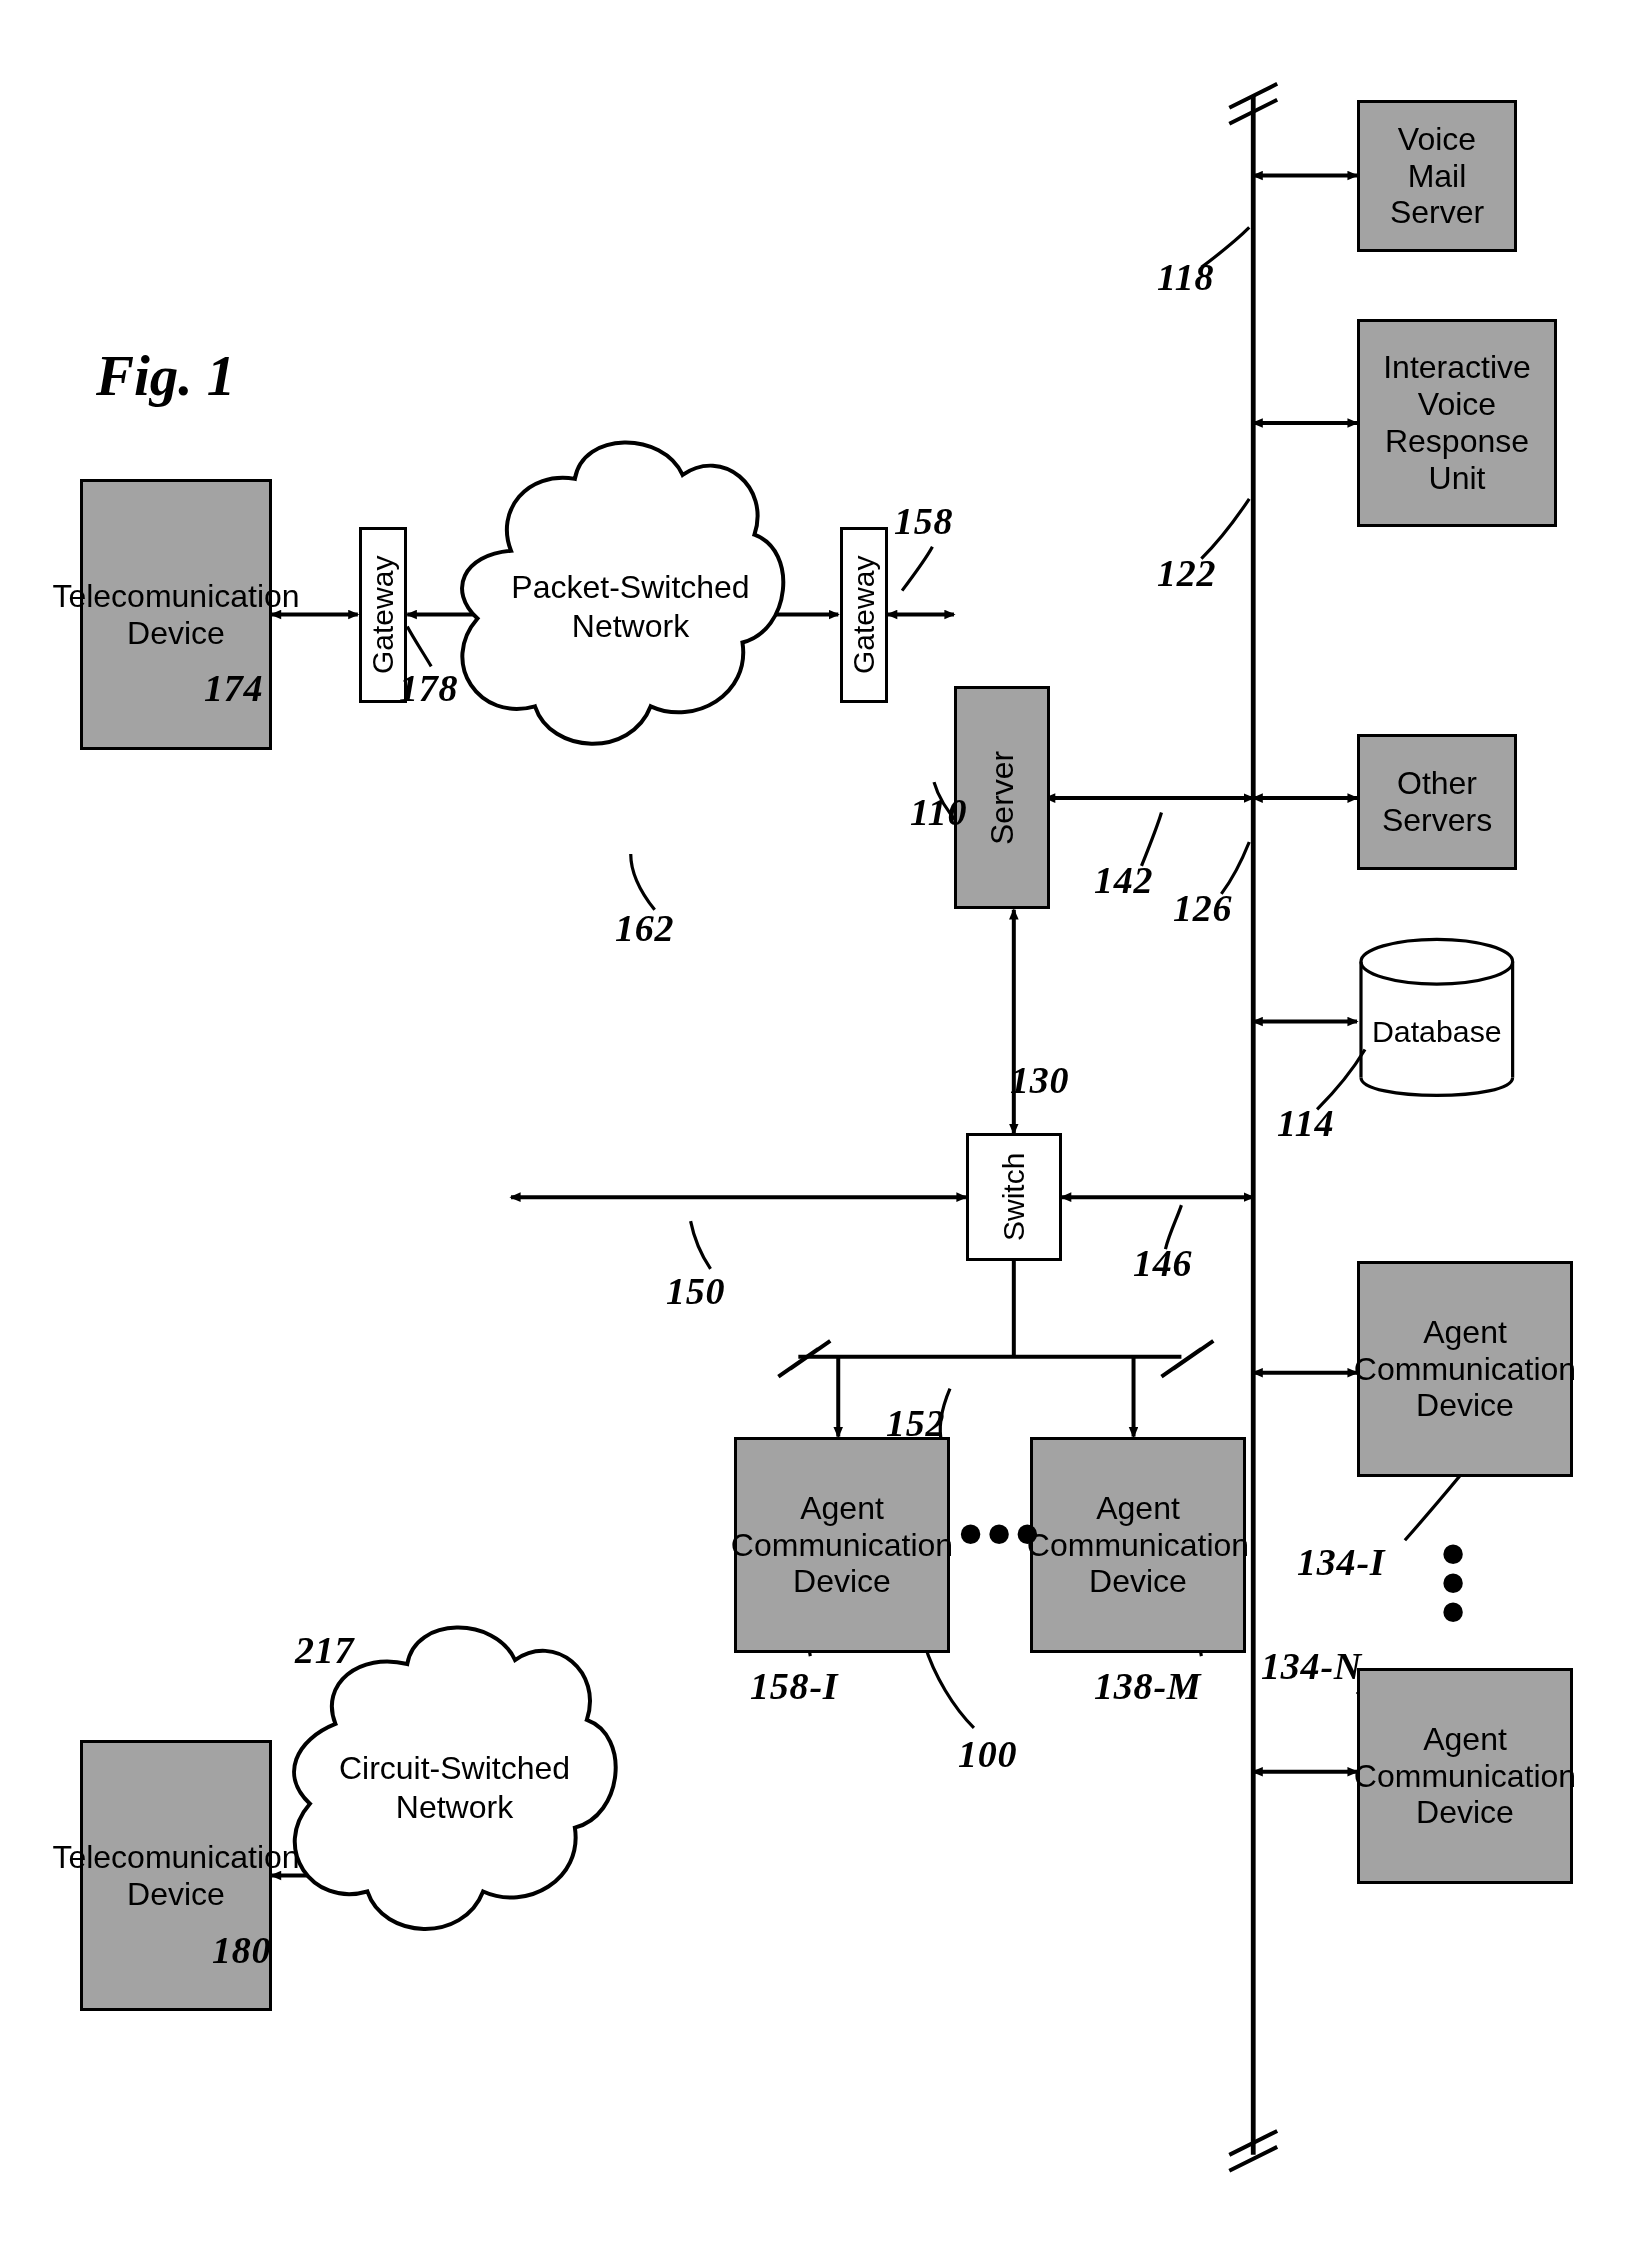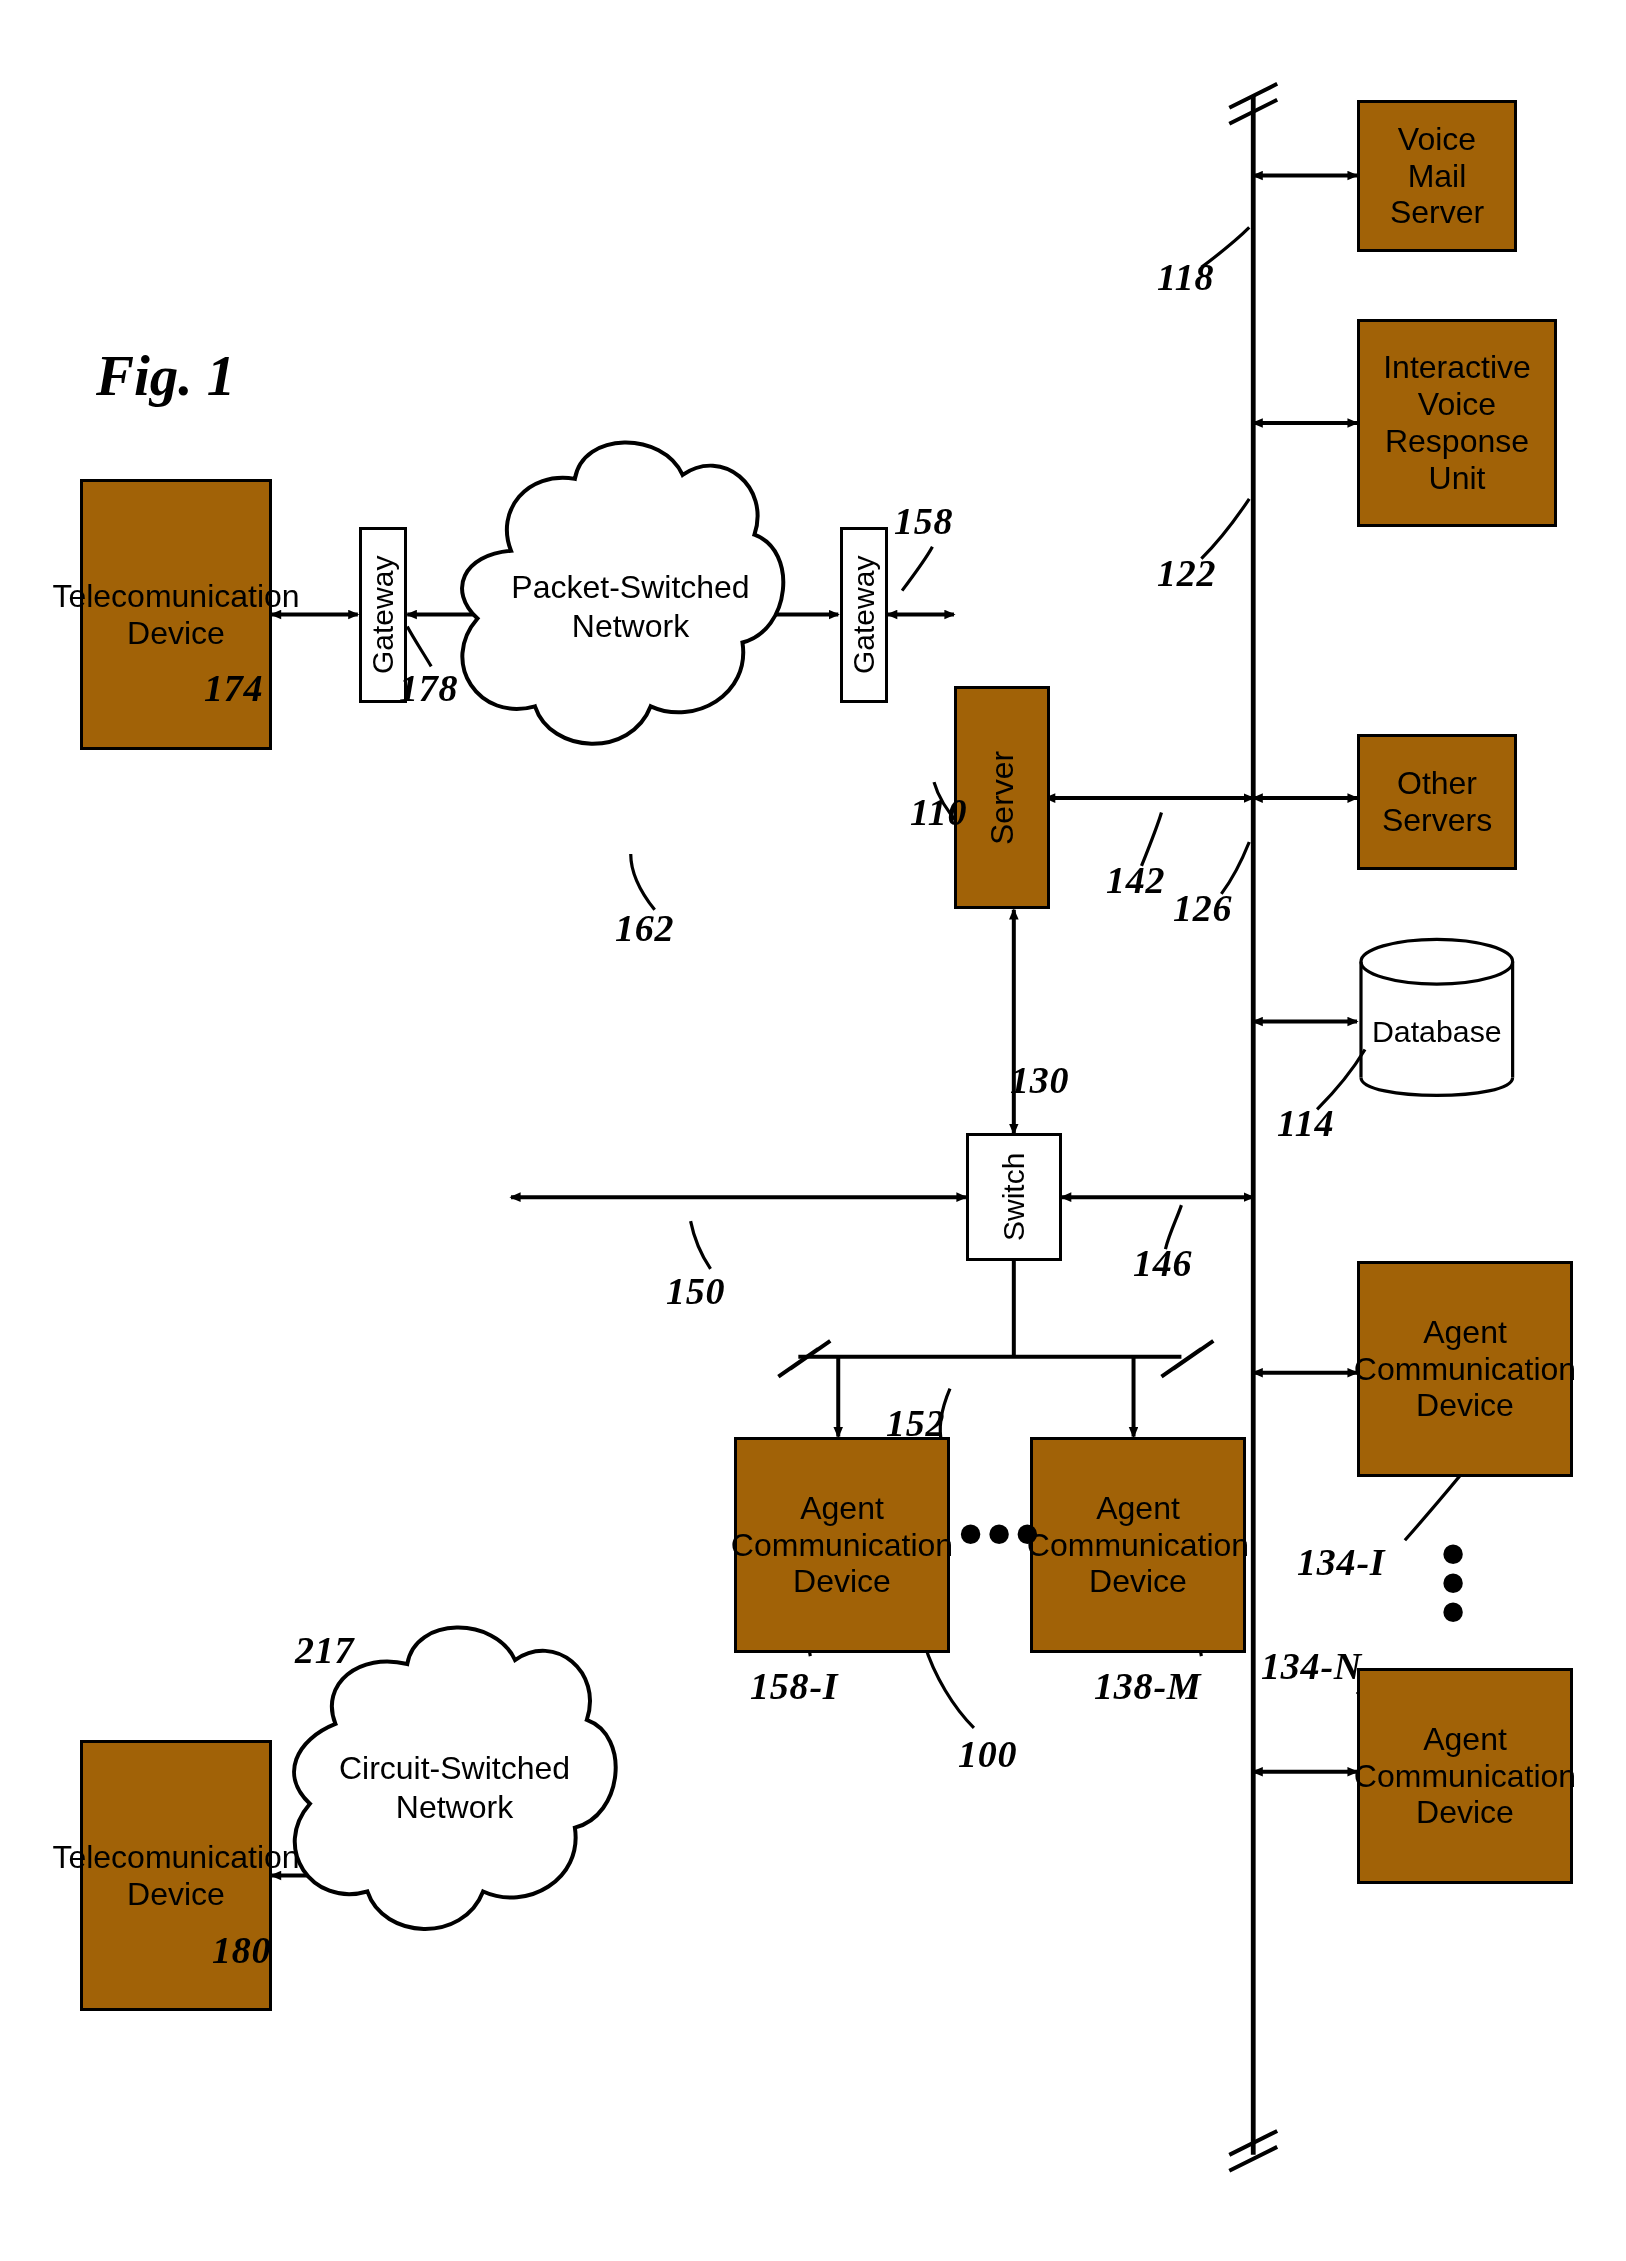--- a/index.html
+++ b/index.html
@@ -22,21 +22,21 @@
   .figtitle {
     position: absolute;
     font-style: italic;
     font-weight: 700;
     font-size: 57px;
     font-family: "Times New Roman", serif;
   }
   .box {
     position: absolute;
     border: 3.2px solid #000;
-    background: #a16207;
+    background: #a3a3a3;
     box-sizing: border-box;
     display: flex;
     align-items: center;
     justify-content: center;
     text-align: center;
     font-family: Arial, Helvetica, sans-serif;
     font-size: 32px;
     line-height: 1.15;
     padding: 4.8px 8px;
   }
@@ -262,21 +262,21 @@
 <div class="box" style="left:80px; top:1740px; width:192px; height:271px;">
       <span>Telecomunication Device</span>
     </div>
 
 <div class="hdots" style="left:958px; top:1493px;">•••</div>
 <div class="vdots" style="left:1437px; top:1540px;">•<br>•<br>•</div>
 
 <div class="ref" style="left:1157px; top:255px;">118</div>
 <div class="ref" style="left:1157px; top:551px;">122</div>
 <div class="ref" style="left:1173px; top:886px;">126</div>
-<div class="ref" style="left:1094px; top:858px;margin-left:12px;">142</div>
+<div class="ref" style="left:1094px; top:858px;">142</div>
 <div class="ref" style="left:1010px; top:1058px;">130</div>
 <div class="ref" style="left:1133px; top:1241px;">146</div>
 <div class="ref" style="left:1277px; top:1101px;">114</div>
 <div class="ref" style="left:1297px; top:1540px;">134-I</div>
 <div class="ref" style="left:1261px; top:1644px;">134-N</div>
 <div class="ref" style="left:910px; top:790px;">110</div>
 <div class="ref" style="left:894px; top:499px;">158</div>
 <div class="ref" style="left:399px; top:666px;">178</div>
 <div class="ref" style="left:615px; top:906px;">162</div>
 <div class="ref" style="left:204px; top:666px;">174</div>

